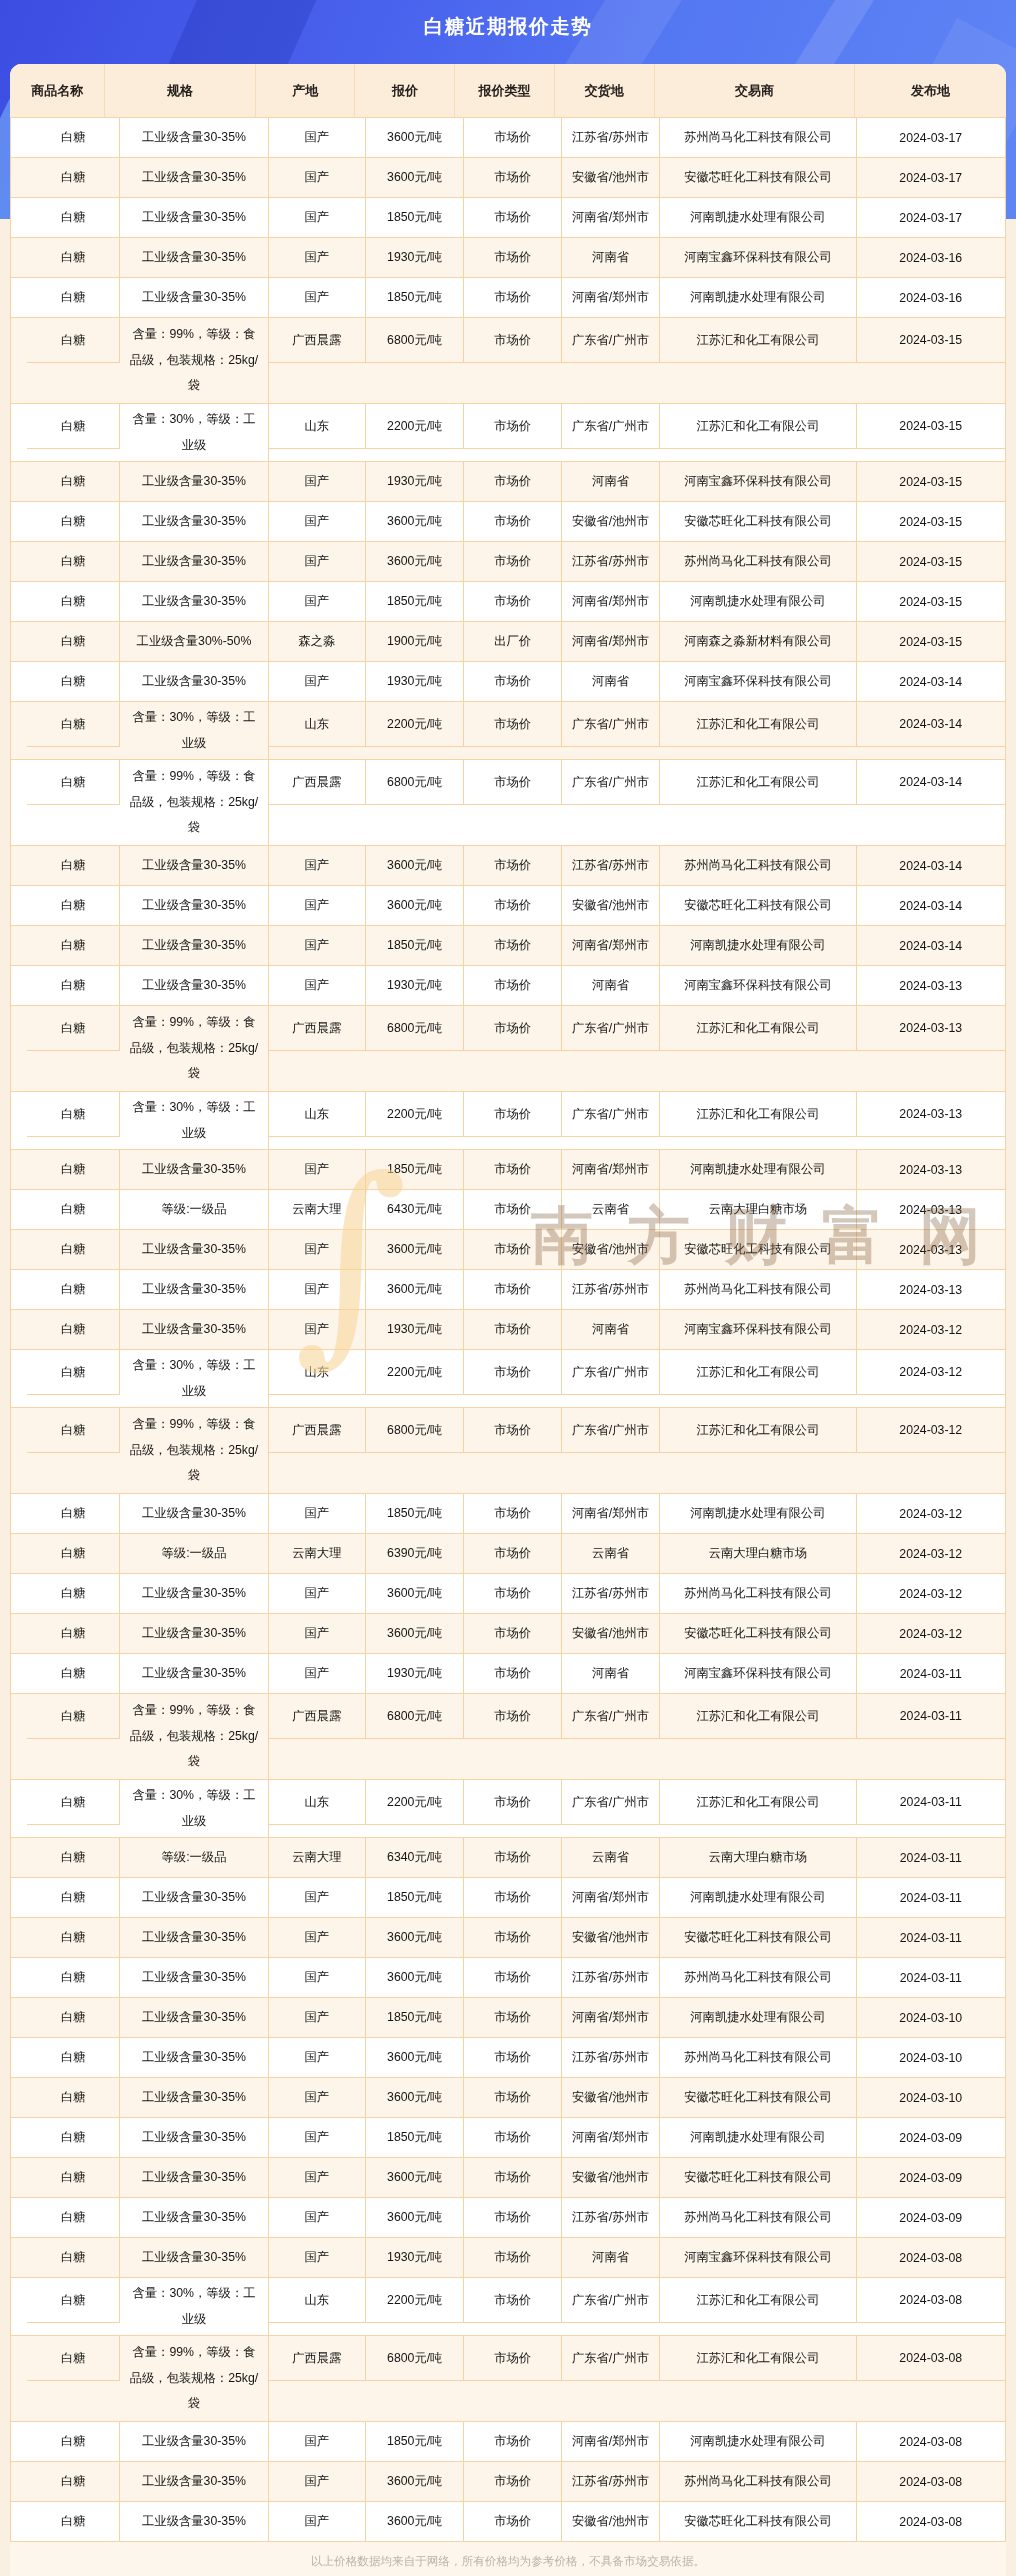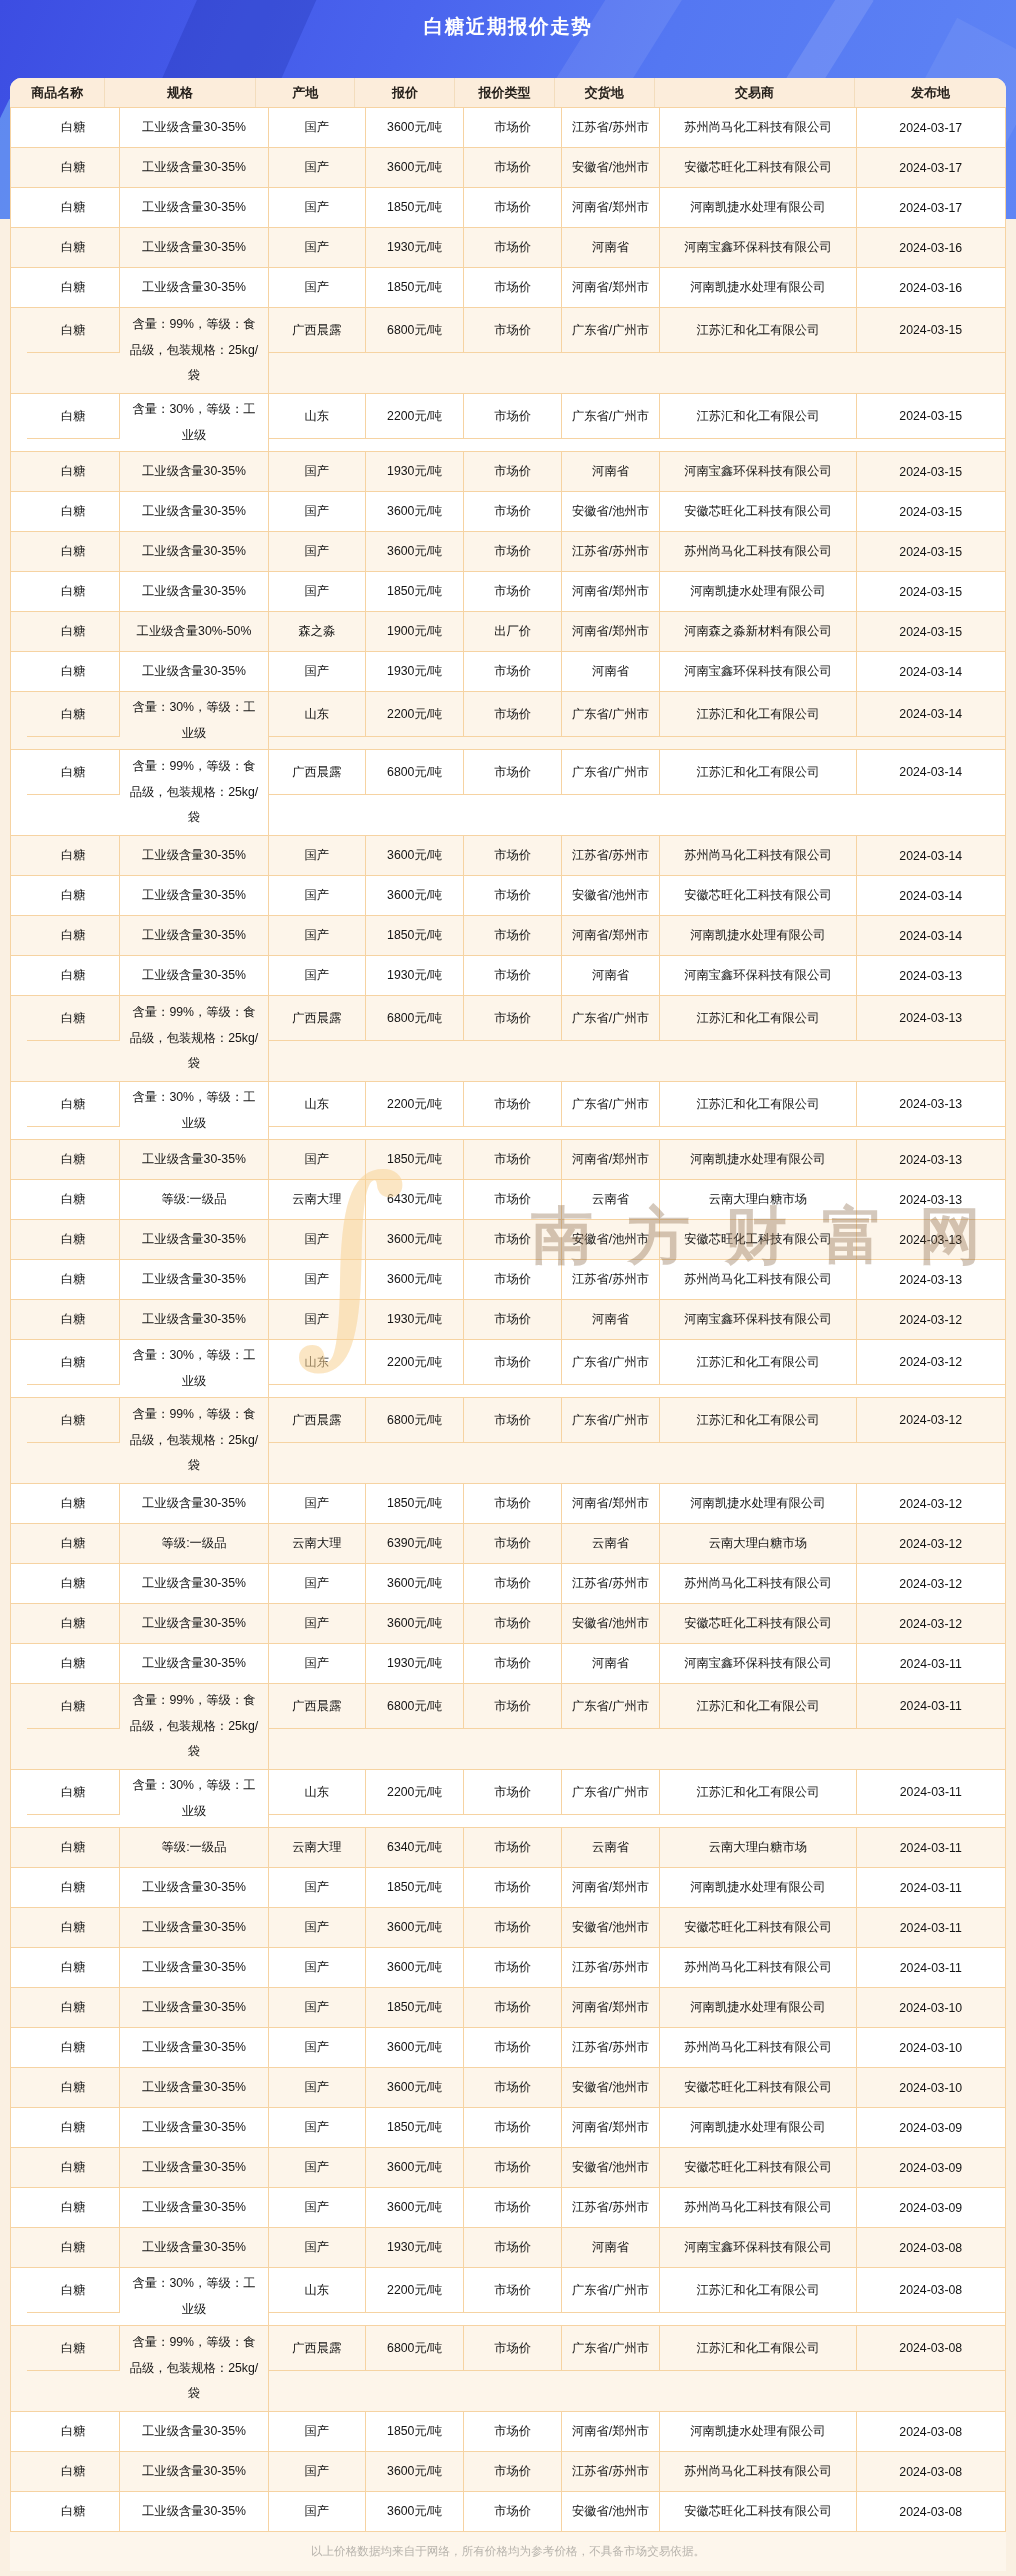--- a/index.html
+++ b/index.html
@@ -17,38 +17,38 @@
     overflow:hidden;
   }
   .banner .streak { position:absolute; background:rgba(255,255,255,0.09); }
   .streak.s1 { width:65px; height:305px; left:552px; top:-58px; transform:rotate(32deg); }
   .streak.s2 { width:33px; height:276px; left:770px; top:-29px; transform:rotate(32deg); background:rgba(255,255,255,0.12); }
   .streak.s3 { width:102px; height:218px; left:900px; top:29px; transform:rotate(28deg); background:rgba(255,255,255,0.07); }
   .streak.s4 { width:109px; height:189px; left:189px; top:-65px; transform:rotate(24deg); background:rgba(20,30,150,0.22); }
   .streak.s5 { width:87px; height:174px; left:-33px; top:109px; transform:rotate(26deg); background:rgba(124,186,250,0.55); }
   .streak.s6 { width:58px; height:145px; left:312px; top:87px; transform:rotate(30deg); background:rgba(255,255,255,0.06); }
   
-  .titles { position:relative; z-index:2; height:78px; padding-top:14.5px; text-align:center; color:#ffffff; }
+  .titles { position:relative; z-index:2; height:64px; padding-top:14.5px; text-align:center; color:#ffffff; }
   .page-title { font-size:19.6px; font-weight:700; letter-spacing:1.5px; line-height:22px; }
   .page-subtitle { font-size:17.4px; font-weight:500; letter-spacing:1.5px; line-height:19px; margin-top:8.7px; }
   
   .panel {
     position:relative; z-index:1;
     margin:0 10.2px; background:#fdf6ec;
     border-radius:11.6px 11.6px 0 0;
     overflow:hidden;
   }
   .thead, .row {
     display:grid;
     grid-template-columns:131fr 208fr 137fr 138fr 137fr 138fr 276fr 208fr;
     border-left:0.7px solid #f6d3a2;
     border-right:0.7px solid #f6d3a2;
   }
   .thead {
-    height:30px; background:#fceddb; border-left:none; border-right:none;
+    height:54px; background:#fceddb; border-left:none; border-right:none;
     border-bottom:0.7px solid #f6d3a2;
   }
   .thead .hcell {
     display:flex; align-items:center; justify-content:center;
     font-size:13px; font-weight:700; color:#26211c;
     border-right:0.7px solid #f3ddbd;
   }
   .thead .hcell:last-child { border-right:none; }
   .row { border-bottom:0.7px solid #f6d3a2; background:#ffffff; position:relative;padding-left:16px; }
   .row.alt { background:#fdf5ea; }

